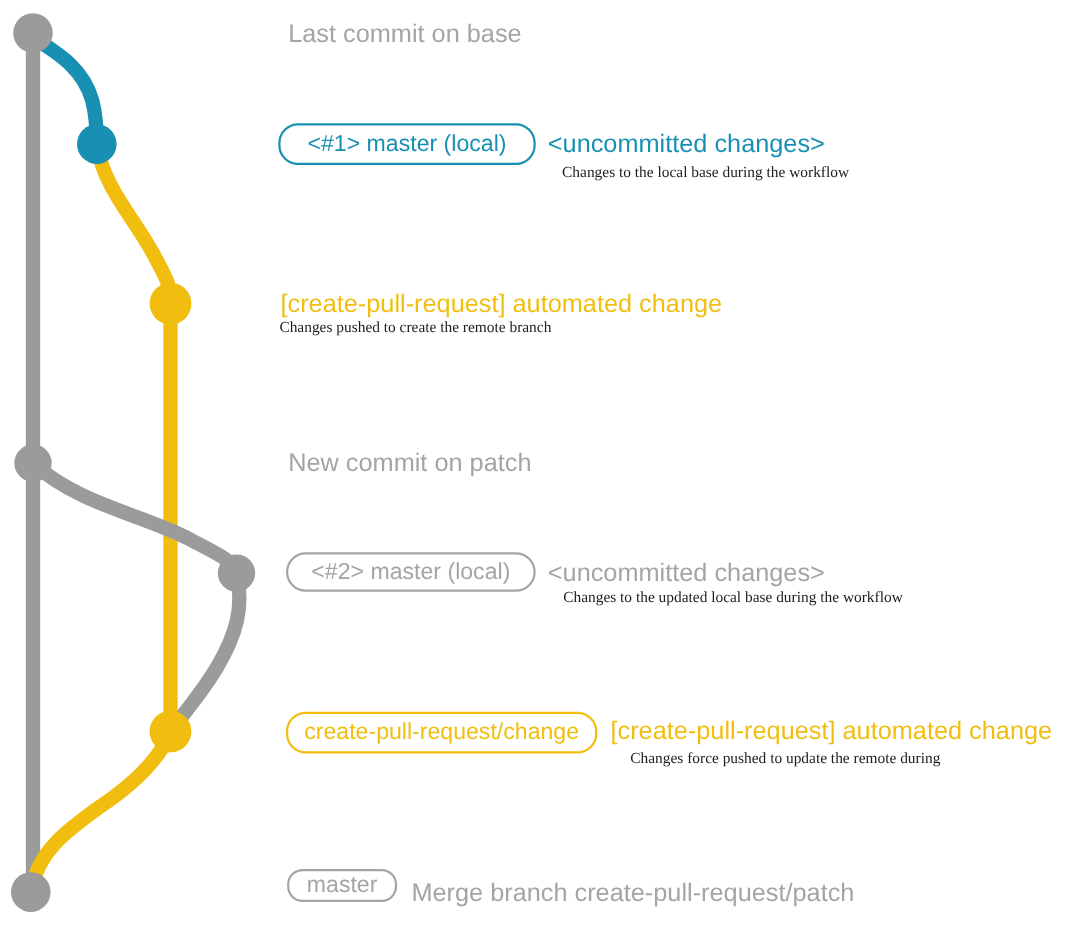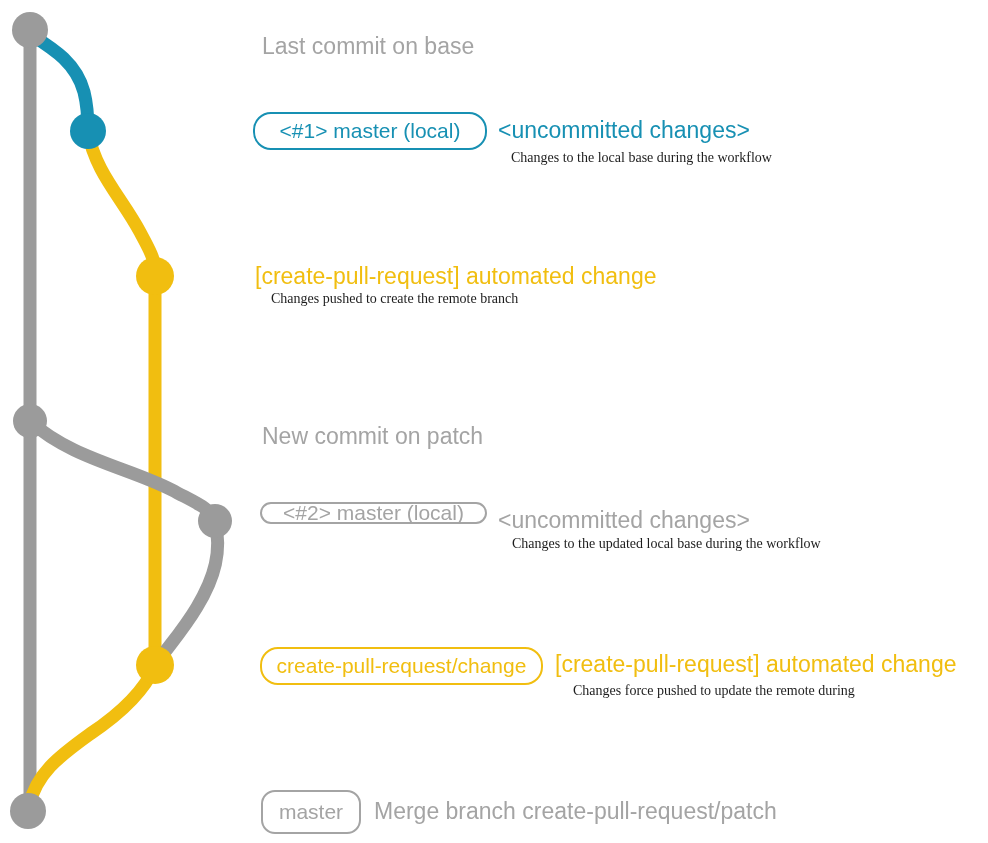--- a/index.html
+++ b/index.html
@@ -17,21 +17,20 @@
   .stroke-yellow{stroke:var(--c-yellow);}
   .fill-gray{fill:var(--c-gray);}
   .fill-blue{fill:var(--c-blue);}
   .fill-yellow{fill:var(--c-yellow);}
 
   .note{
     position:absolute;
     font-size:23px;line-height:1.2;
     color:var(--c-gray_text);
     white-space:nowrap;
-    margin-top:16px;
   }
   .badge{
     position:absolute;
     display:flex;align-items:center;justify-content:center;
     border-radius:18px;
     font-size:21px;white-space:nowrap;
     box-sizing:border-box;
     background:#fff;
   }
   .badge.blue{border:2.5px solid var(--c-blue);color:var(--c-blue);}
@@ -81,34 +80,34 @@
 
   <div class="note" style="left:262px;top:17px">Last commit on base</div>
 
   <div class="badge blue" style="left:253px;top:112px;width:234px;height:38px">
     <span>&lt;#1&gt; master (local)</span>
   </div>
   <div class="heading blue" style="left:498px;top:117px">&lt;uncommitted changes&gt;</div>
   <div class="desc" style="left:511px;top:149px">Changes to the local base during the workflow</div>
 
   <div class="heading yellow" style="left:255px;top:263px">[create-pull-request] automated change</div>
-  <div class="desc" style="left:271px;top:290px">Changes pushed to create the remote branch</div>
+  <div class="desc" style="left:254px;top:290px">Changes pushed to create the remote branch</div>
 
   <div class="note" style="left:262px;top:407px">New commit on patch</div>
 
-  <div class="badge gray" style="left:260px;top:502px;width:227px;height:22px">
+  <div class="badge gray" style="left:260px;top:502px;width:227px;height:36px">
     <span>&lt;#2&gt; master (local)</span>
   </div>
   <div class="heading gray" style="left:498px;top:507px">&lt;uncommitted changes&gt;</div>
   <div class="desc" style="left:512px;top:535px">Changes to the updated local base during the workflow</div>
 
   <div class="badge yellow" style="left:260px;top:647px;width:283px;height:38px">
     <span>create-pull-request/change</span>
   </div>
   <div class="heading yellow" style="left:555px;top:651px">[create-pull-request] automated change</div>
   <div class="desc" style="left:573px;top:682px">Changes force pushed to update the remote during</div>
 
-  <div class="badge gray" style="left:261px;top:790px;width:100px;height:44px;border-radius:14px">
+  <div class="badge gray" style="left:261px;top:790px;width:100px;height:30px;border-radius:14px">
     <span>master</span>
   </div>
   <div class="heading gray" style="left:374px;top:798px">Merge branch create-pull-request/patch</div>
 
 </div>
 
 </body></html>

